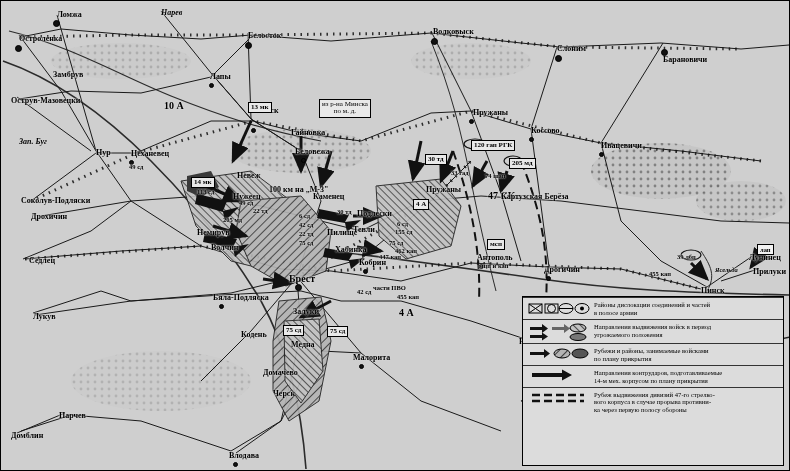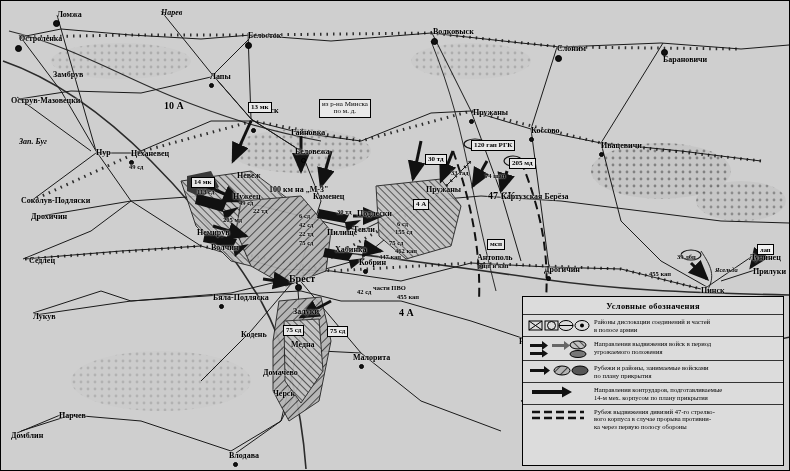--- a/index.html
+++ b/index.html
@@ -332,21 +332,20 @@
   <div class="lbl tiny" style="left:356px;top:288px;">42 сд</div>
   <div class="lbl tiny" style="left:396px;top:293px;">455 кап</div>
   <div class="lbl tiny" style="left:676px;top:253px;">39 лбп</div>
   <div class="flag" style="left:756px;top:243px;">лап</div>
   <div class="lbl tiny" style="left:648px;top:270px;">455 кап</div>
   <div class="lbl tiny ital" style="left:714px;top:266px;">Ясельда</div>
   <div class="boxlab" style="left:282px;top:324px;">75 сд</div>
   <div class="boxlab" style="left:326px;top:325px;">75 сд</div>
 
   <div id="legend">
-    <div class="ltitle">Условные обозначения</div>
 
     <div class="lrow">
       <div class="lsym">
         <svg width="62" height="16" viewBox="0 0 62 16">
           <rect x="1" y="3" width="13" height="9" fill="none" stroke="#000"></rect>
           <line x1="1" y1="3" x2="14" y2="12" stroke="#000"></line>
           <line x1="14" y1="3" x2="1" y2="12" stroke="#000"></line>
           <rect x="17" y="3" width="13" height="9" fill="none" stroke="#000"></rect>
           <ellipse cx="23.5" cy="7.5" rx="4" ry="4" fill="none" stroke="#000"></ellipse>
           <ellipse cx="38" cy="7.5" rx="7" ry="5" fill="none" stroke="#000"></ellipse>

